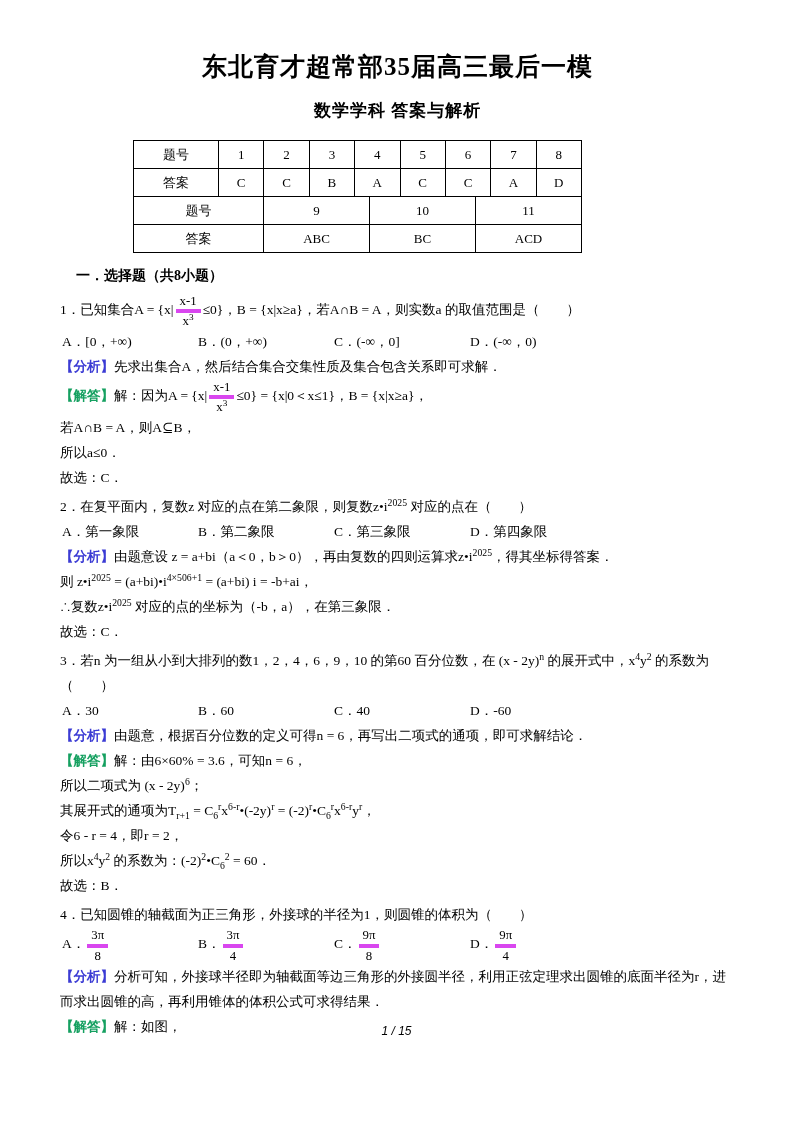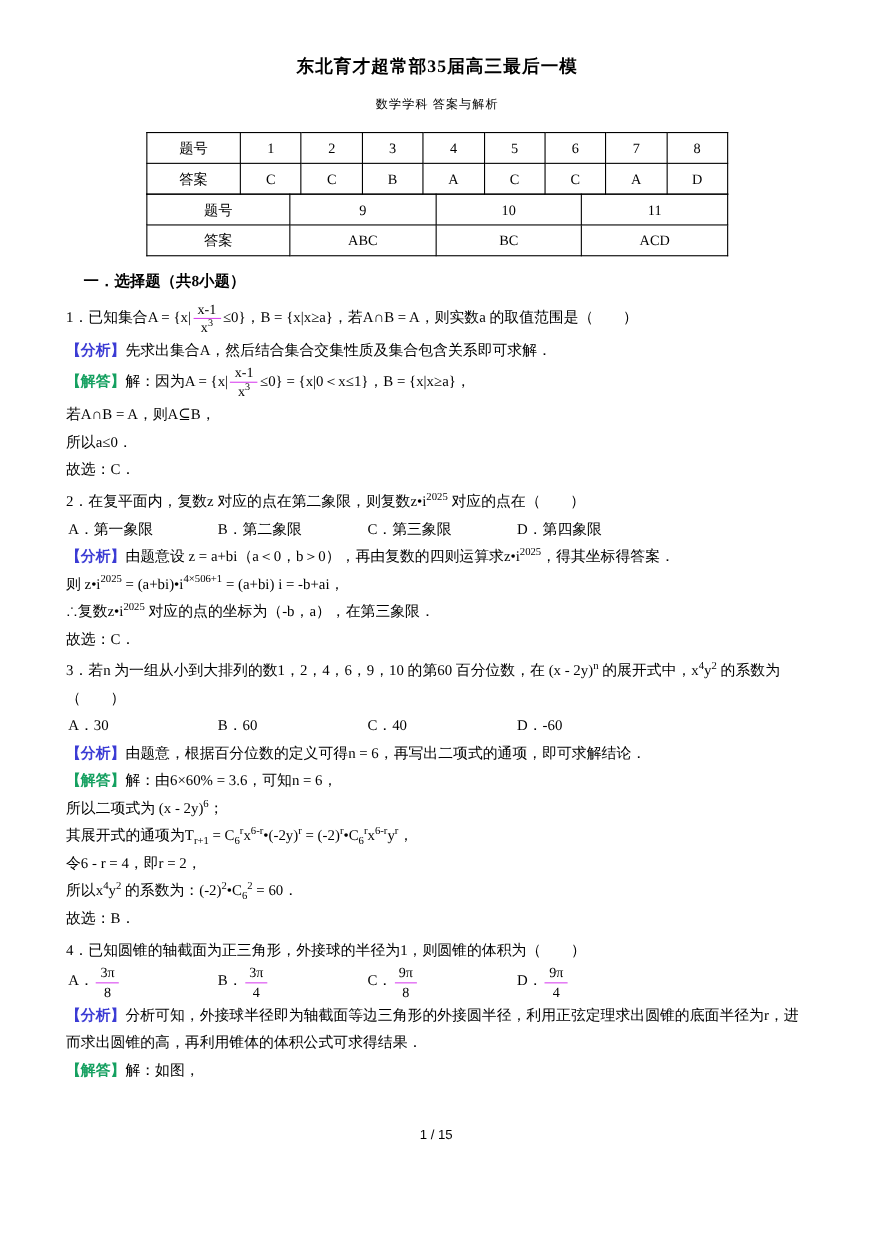--- a/index.html
+++ b/index.html
@@ -6,52 +6,53 @@
   html,body { margin:0; padding:0; }
   body {
     width:793px; height:1122px;
     background:#ffffff; color:#000;
     font-family:"Liberation Serif","DejaVu Serif",serif;
     font-size:13.5px;
     position:relative; overflow:hidden;
     padding:50px 58px 0 60px;
   }
   .title {
-    text-align:center; font-weight:bold; font-size:16px;
+    text-align:center; font-weight:bold; font-size:25px;
     margin:0 0 16px 0; letter-spacing:1px;
   }
   .subtitle {
-    text-align:center; font-weight:normal; font-size:11px;
+    text-align:center; font-weight:bold; font-size:17px;
     margin:0 0 18px 0; letter-spacing:1px;
   }
   .tables { width:529px; margin:0 auto 14px auto; }
-  table { border-collapse:collapse; table-layout:fixed; width:529px; }
+  table { border-collapse:collapse; table-layout:fixed; width:449px; }
   #t2 { margin-top:-1px; }
   td {
     border:1px solid #000; text-align:center; vertical-align:middle;
     height:28px; font-size:13px; padding:0 2px;
     overflow:hidden; white-space:nowrap;
   }
   .section-title { font-weight:bold; font-size:14px; margin:6px 0 8px 16px; }
   .question { margin-bottom:4px; }
   .q-line { line-height:25px; min-height:25px; }
   .q-line.options { padding-left:2px; }
   .opt { display:inline-block; min-width:136px; }
   .tag { font-weight:bold; }
   sup, sub { font-size:0.72em; line-height:0; }
   .frac {
     display:inline-block; vertical-align:middle; text-align:center;
     margin:1px 2px; font-size:0.95em; line-height:1.1;
   }
-  .frac .num { display:block; padding:0 4px 1px 4px; border-bottom:1px solid #d946ef; }
+  .frac .num { display:block; padding:0 4px 1px 4px; border-bottom:4px solid #d946ef; }
   .frac .den { display:block; padding:1px 4px 0 4px; }
   .footer {
     position:absolute; left:0; right:0; top:1024px;
     text-align:center; font-size:12px;
     font-family:"Liberation Sans","DejaVu Sans",sans-serif;
+    font-style:italic;
   }
 </style>
 </head>
 <body>
 
 <h1 class="title">东北育才超常部35届高三最后一模</h1>
 <h2 class="subtitle">数学学科 答案与解析</h2>
 
 <div class="tables">
   <table id="t1">
@@ -113,20 +114,21 @@
         </tr>
       </tbody>
   </table>
 </div>
 
 <div class="section-title">一．选择题（共8小题）</div>
 
 <div id="questions">
     <div class="question">
       <div class="q-line stem">1．已知集合A = {x|<span class="frac"><span class="num">x-1</span><span class="den">x<sup>3</sup></span></span>≤0}，B = {x|x≥a}，若A∩B = A，则实数a 的取值范围是（　　）</div>
+      <div class="q-line options"><span class="opt">A．[0，+∞)</span><span class="opt">B．(0，+∞)</span><span class="opt">C．(-∞，0]</span><span class="opt">D．(-∞，0)</span></div>
       <div class="q-line analysis"><span class="tag" style="color:#3b3bd4">【分析】</span>先求出集合A，然后结合集合交集性质及集合包含关系即可求解．</div>
       <div class="q-line solution"><span class="tag" style="color:#15a060">【解答】</span>解：因为A = {x|<span class="frac"><span class="num">x-1</span><span class="den">x<sup>3</sup></span></span>≤0} = {x|0＜x≤1}，B = {x|x≥a}，</div>
       <div class="q-line solution">若A∩B = A，则A⊆B，</div>
       <div class="q-line solution">所以a≤0．</div>
       <div class="q-line solution">故选：C．</div>
     </div>
     <div class="question">
       <div class="q-line stem">2．在复平面内，复数z 对应的点在第二象限，则复数z•i<sup>2025</sup> 对应的点在（　　）</div>
       <div class="q-line options"><span class="opt">A．第一象限</span><span class="opt">B．第二象限</span><span class="opt">C．第三象限</span><span class="opt">D．第四象限</span></div>
       <div class="q-line analysis"><span class="tag" style="color:#3b3bd4">【分析】</span>由题意设 z = a+bi（a＜0，b＞0），再由复数的四则运算求z•i<sup>2025</sup>，得其坐标得答案．</div>

